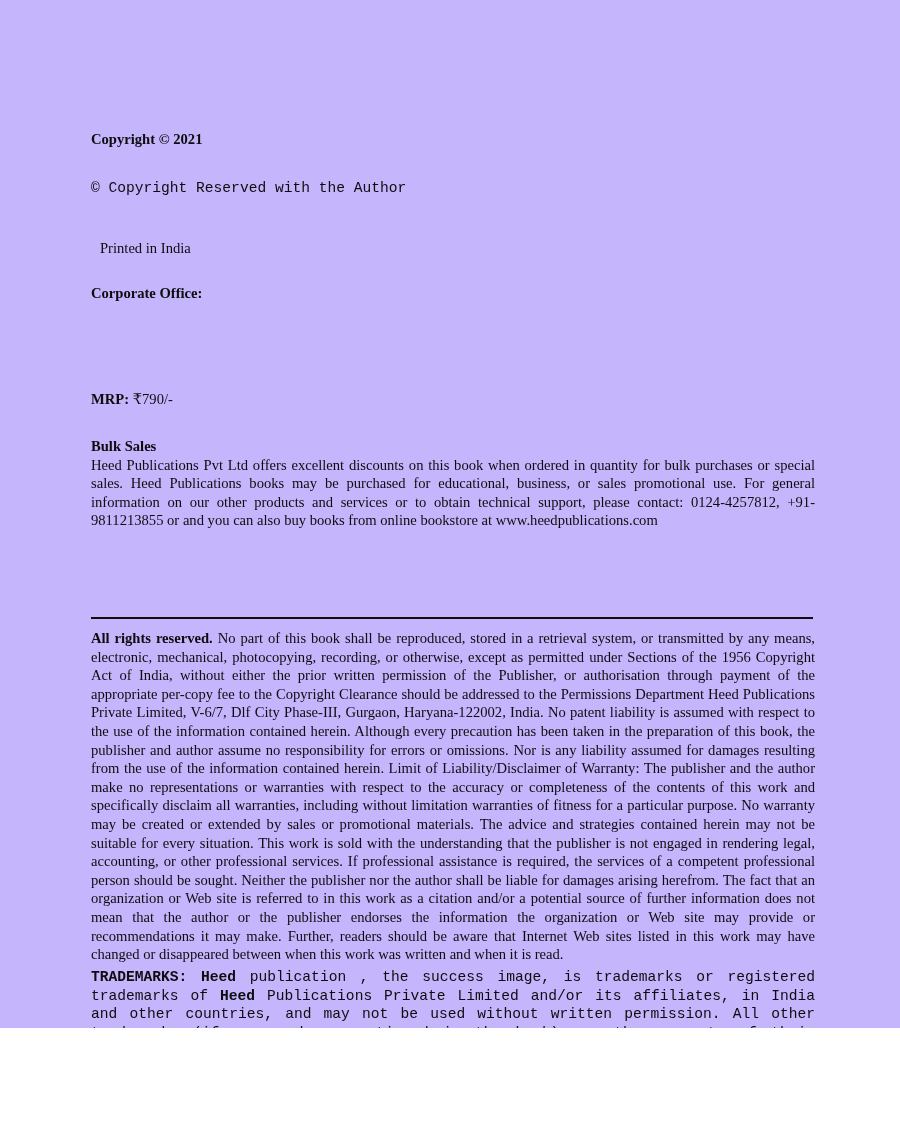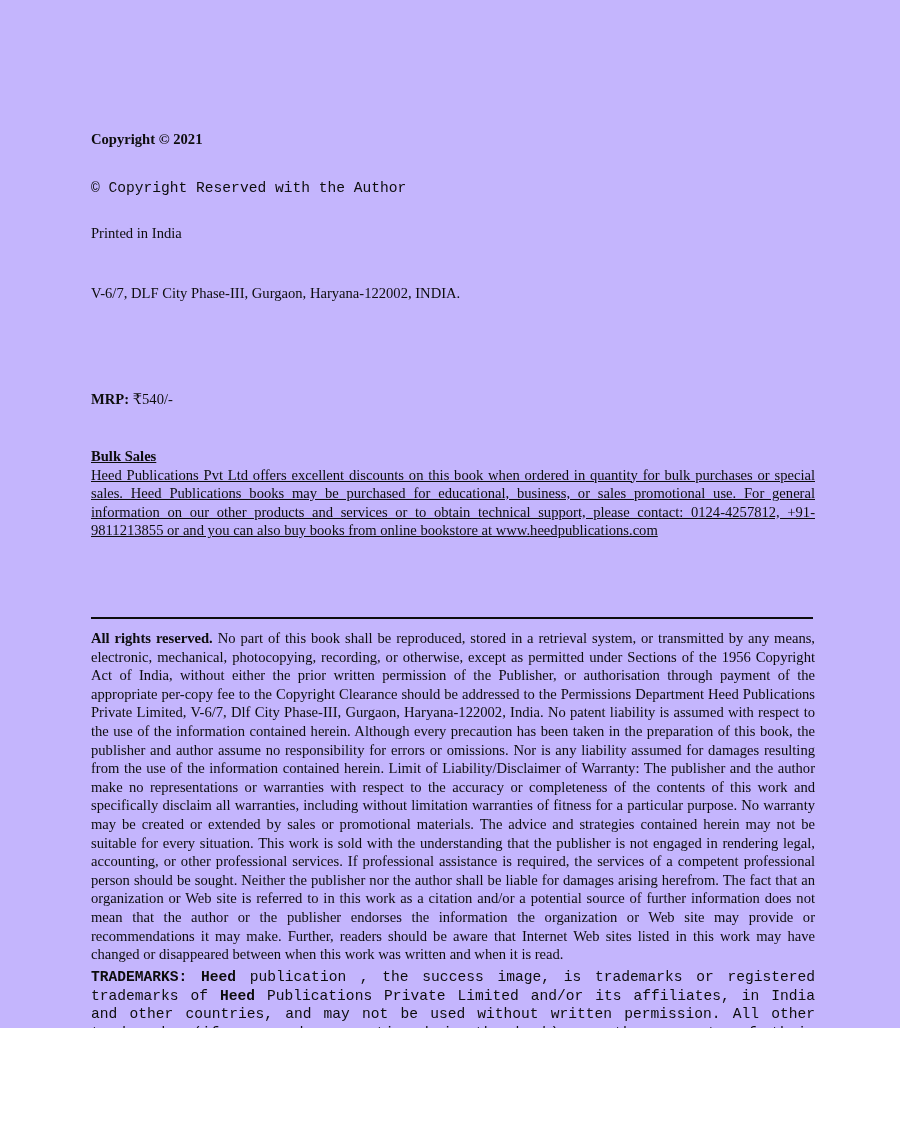--- a/index.html
+++ b/index.html
@@ -46,33 +46,33 @@
 <div class="page">
 
   <div class="content-block" style="top:130px;">
     <p class="bold">Copyright © 2021</p>
   </div>
 
   <div class="content-block" style="top:179px;font-family:Liberation Mono, monospace;">
     <p>© Copyright Reserved with the Author</p>
   </div>
 
-  <div class="content-block" style="top:224px;">
+  <div class="content-block" style="top:239px;margin-left:9px;">
     <p>Printed in India</p>
   </div>
 
   <div class="content-block addr-block" style="top:284px;">
-    <p>V-6/7, DLF City Phase-III,  Gurgaon, Haryana-122002,  INDIA.</p>
+    <p class="bold">Corporate Office:</p>
   </div>
 
   <div class="content-block" style="top:390px;">
-    <p><span class="bold">MRP:</span> <span>₹540/-</span></p>
+    <p><span class="bold">MRP:</span> <span>₹790/-</span></p>
   </div>
 
-  <div class="content-block" style="top:447px;text-decoration:underline;">
+  <div class="content-block" style="top:437px;">
     <p class="bold">Bulk Sales</p>
     <p class="para">Heed Publications Pvt Ltd offers excellent discounts on this book when ordered in quantity for bulk purchases or special sales. Heed Publications books may be purchased for educational, business, or sales promotional use. For general information on our other products and services or to obtain technical support, please contact: 0124-4257812, +91-9811213855 or and you can also buy books from online bookstore at www.heedpublications.com</p>
   </div>
 
   <hr class="divider" style="top:617px;">
 
   <div class="content-block" style="top:629px;">
     <p class="para"><span class="bold">All rights reserved.</span><span> No part of this book shall be reproduced, stored in a retrieval system, or transmitted by any means, electronic, mechanical, photocopying, recording, or otherwise, except as permitted under Sections of the 1956 Copyright Act of India, without either the prior written permission of the Publisher, or authorisation through payment of the appropriate per-copy fee to the Copyright Clearance should be addressed to the Permissions Department Heed Publications Private Limited, V-6/7, Dlf City Phase-III, Gurgaon, Haryana-122002, India. No patent liability is assumed with respect to the use of the information contained herein. Although every precaution has been taken in the preparation of this book, the publisher and author assume no responsibility for errors or omissions. Nor is any liability assumed for damages resulting from the use of the information contained herein. Limit of  Liability/Disclaimer of Warranty: The publisher and the author make no representations or warranties with respect to the accuracy or completeness of the contents of this work and specifically disclaim all warranties, including without limitation warranties of fitness for a particular purpose. No warranty may be created or extended by sales or promotional materials. The advice and strategies contained herein may not be suitable for every situation. This work is sold with the understanding that the publisher is not engaged in rendering legal, accounting, or other professional services. If professional assistance is required, the services of a competent professional person should be sought. Neither the publisher nor the author shall be liable for damages arising herefrom. The fact that an organization or Web site is referred to in this work as a citation and/or a potential source of further information does not mean that the author or the publisher endorses the information the organization or Web site may provide or recommendations it may make. Further, readers should be aware that Internet Web sites listed in this work may have changed or disappeared between when this work was written and when it is read.</span></p>
   </div>
 

